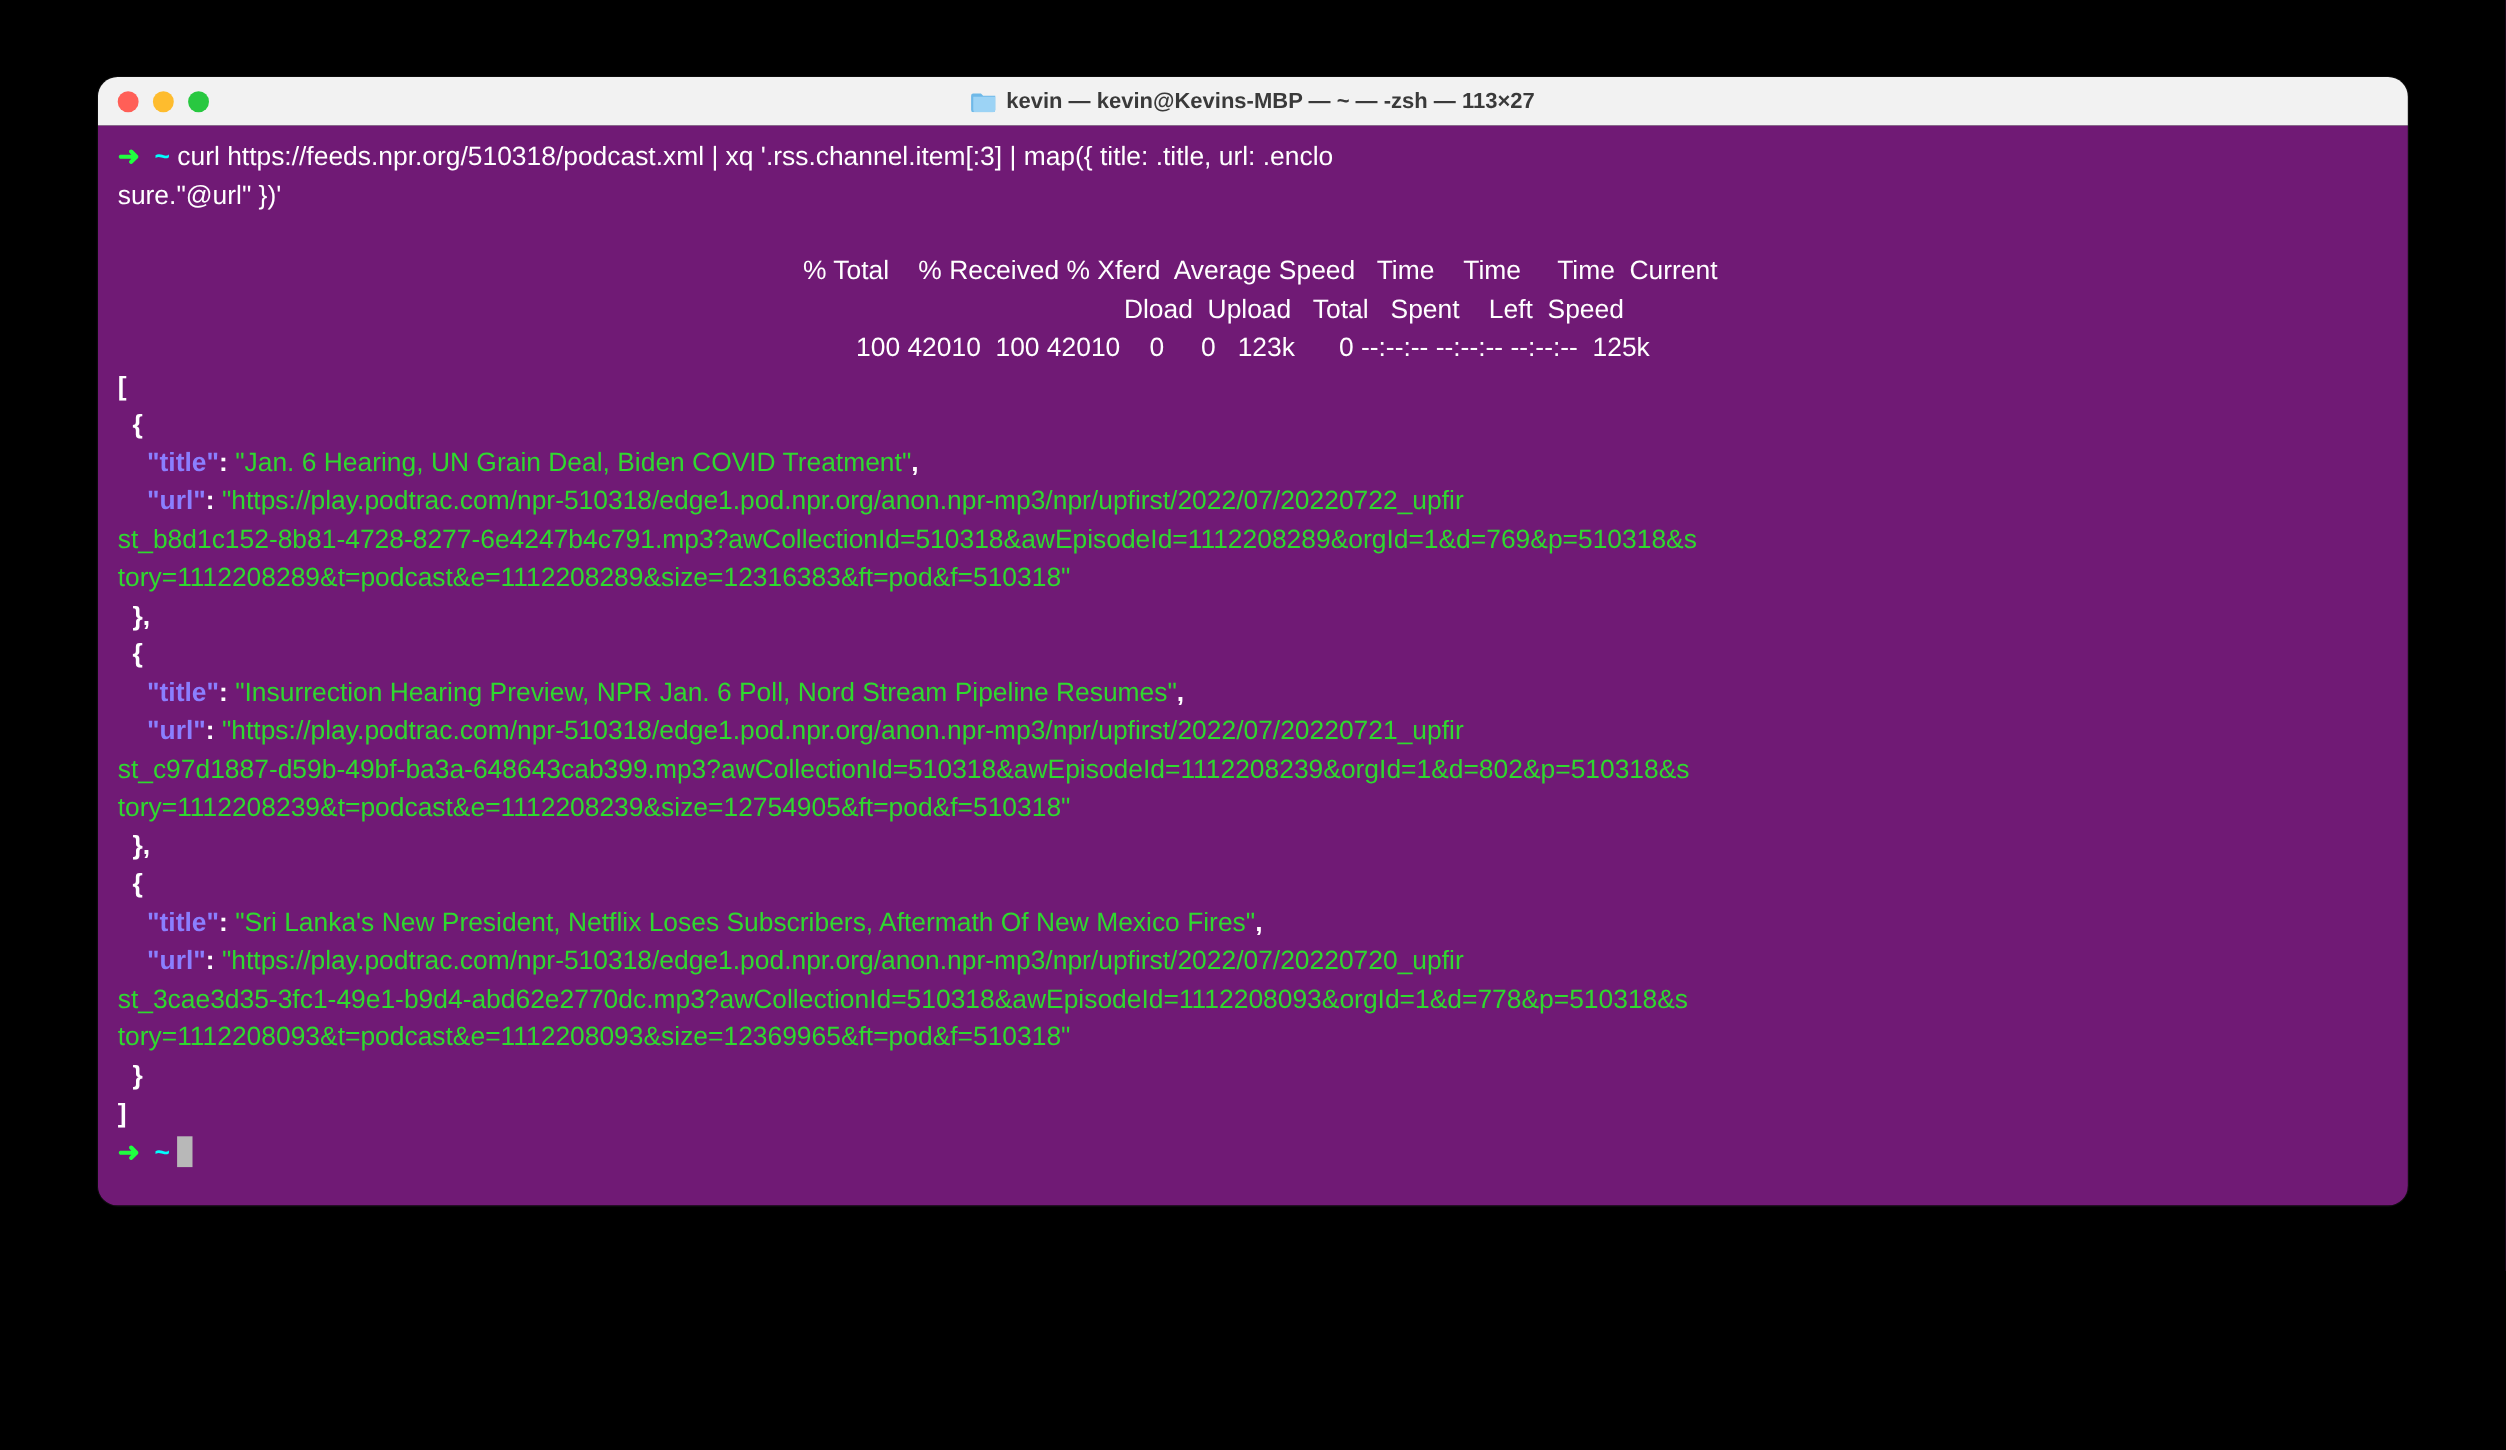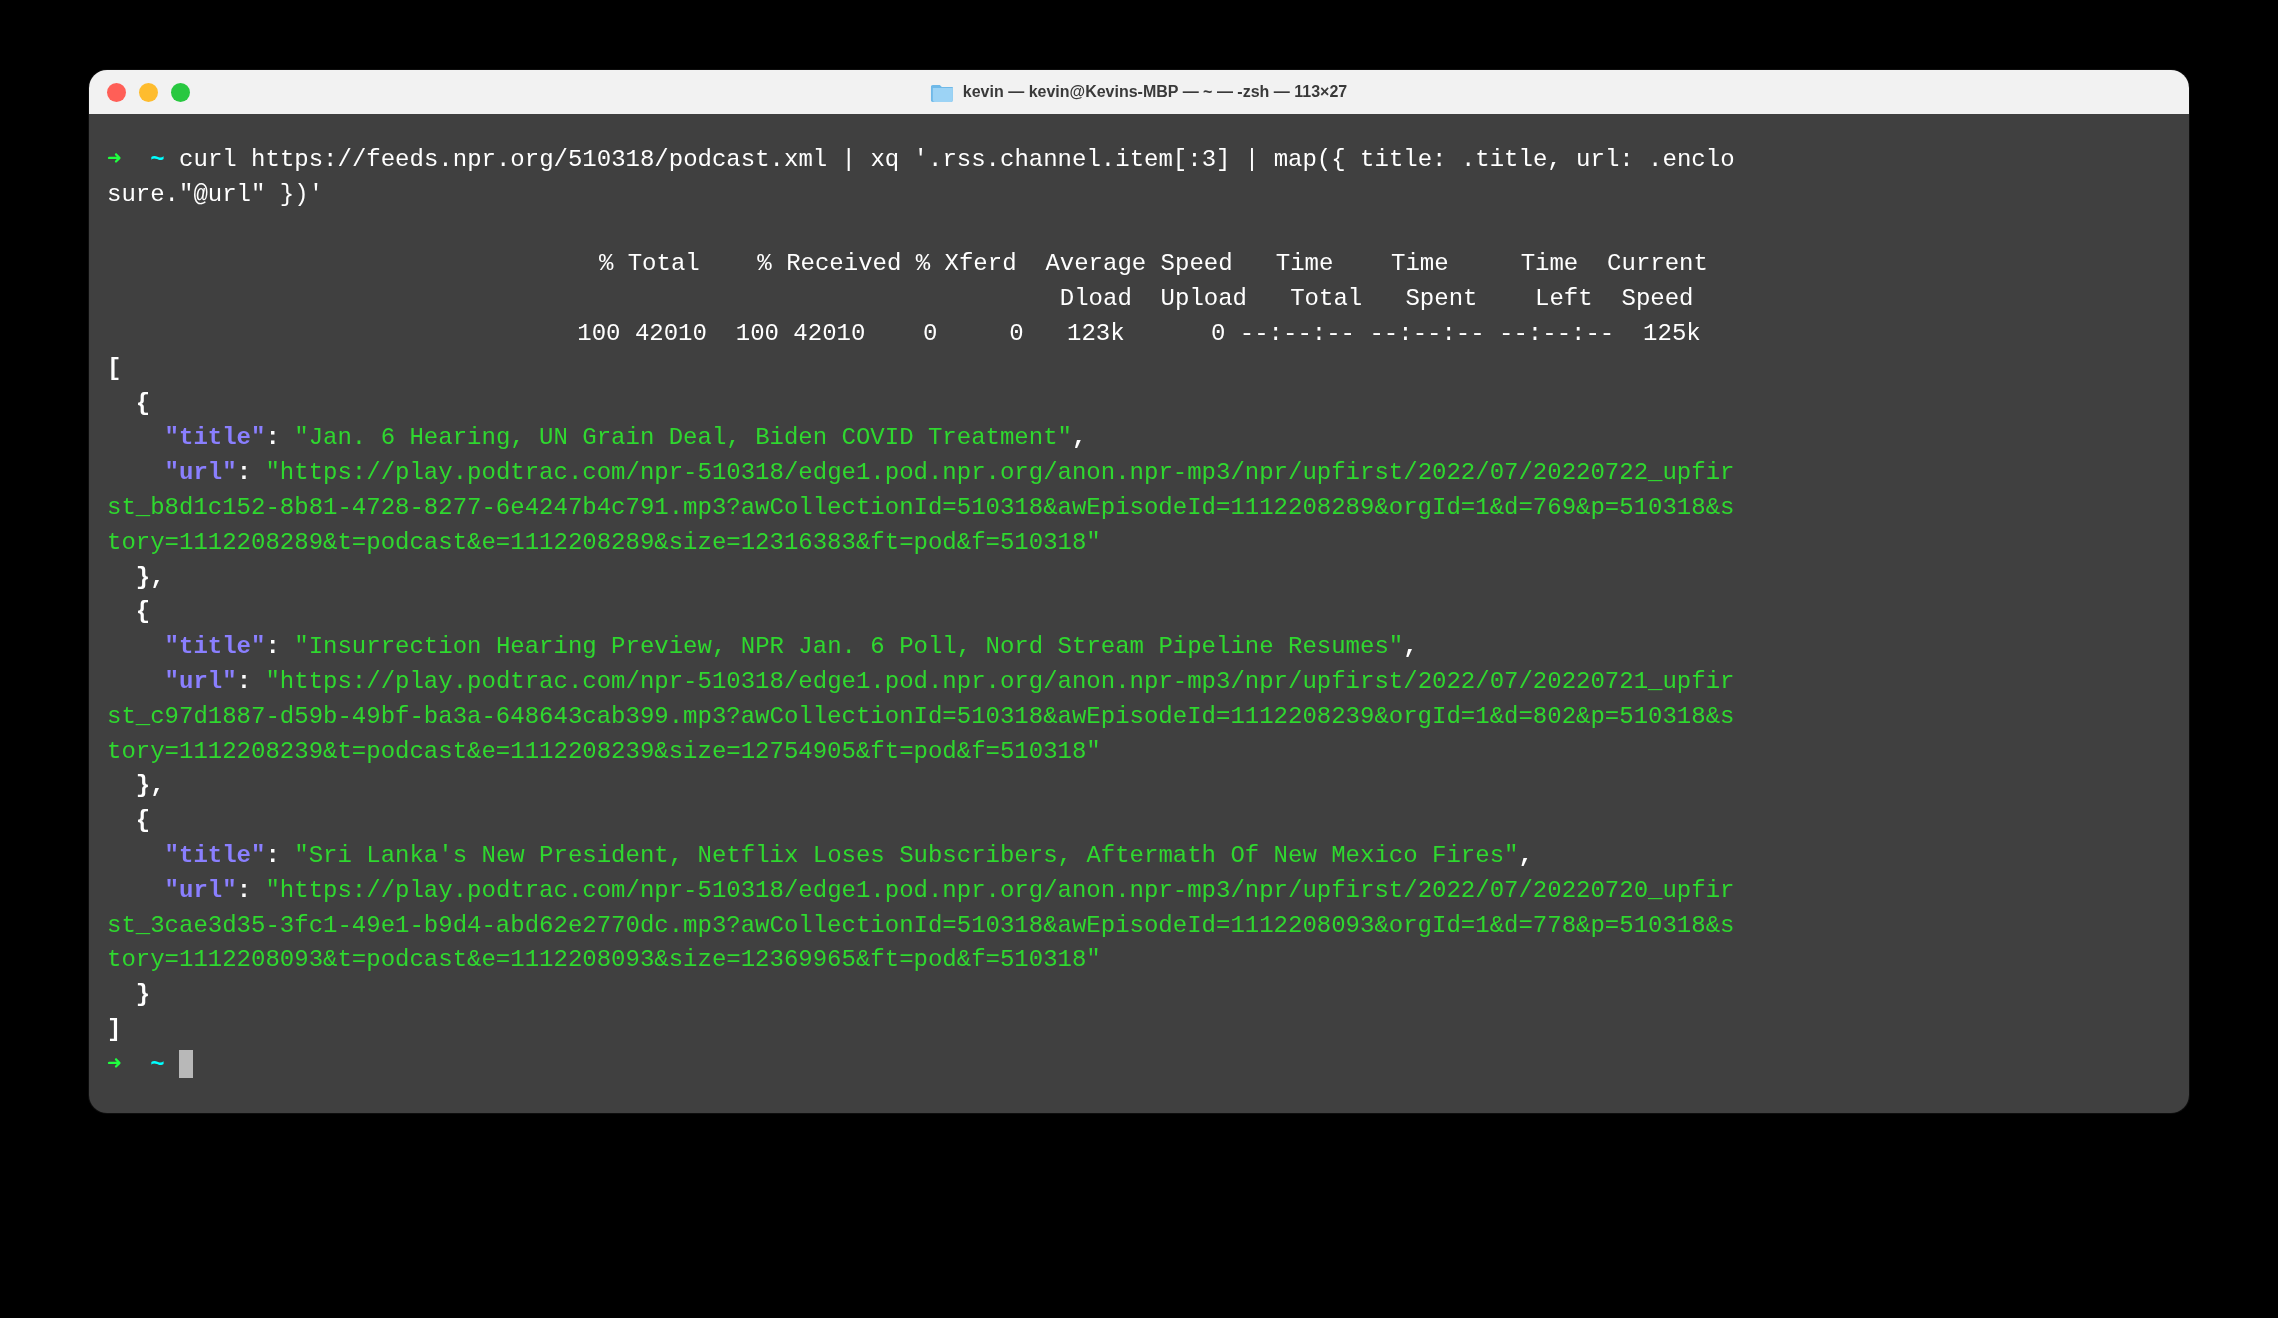--- a/index.html
+++ b/index.html
@@ -54,37 +54,37 @@
     
     .title-center {
       position: absolute;
       left: 50%;
       transform: translateX(-50%);
       display: flex;
       align-items: center;
       gap: 8px;
       color: #3a3a3a;
       font-family: -apple-system, BlinkMacSystemFont, "Segoe UI", sans-serif;
-      font-size: 16px;
+      font-size: 20px;
       font-weight: 600;
     }
     
     .folder-icon {
       width: 24px;
       height: 20px;
       display: inline-block;
     }
     
     .terminal-body {
-      background: #404040;
-      padding: 29px 18px 30px 18px;
+      background: #701a75;
+      padding: 12px 18px 30px 18px;
       font-size: 24px;
       line-height: 1.45;
       color: #fff;
-      font-family: Liberation Mono, monospace;
+      font-family: Liberation Sans, sans-serif;
       white-space: pre-wrap;
       word-break: break-all;
     }
     
     .prompt-arrow { color: #1fff3f; font-weight: bold; }
     .prompt-tilde { color: #00ffff; font-weight: bold; }
     .cmd-text { color: #fff; }
     .curl-output { color: #fff; text-align: center; }
     
     .json-bracket { color: #fff; font-weight: bold; }

